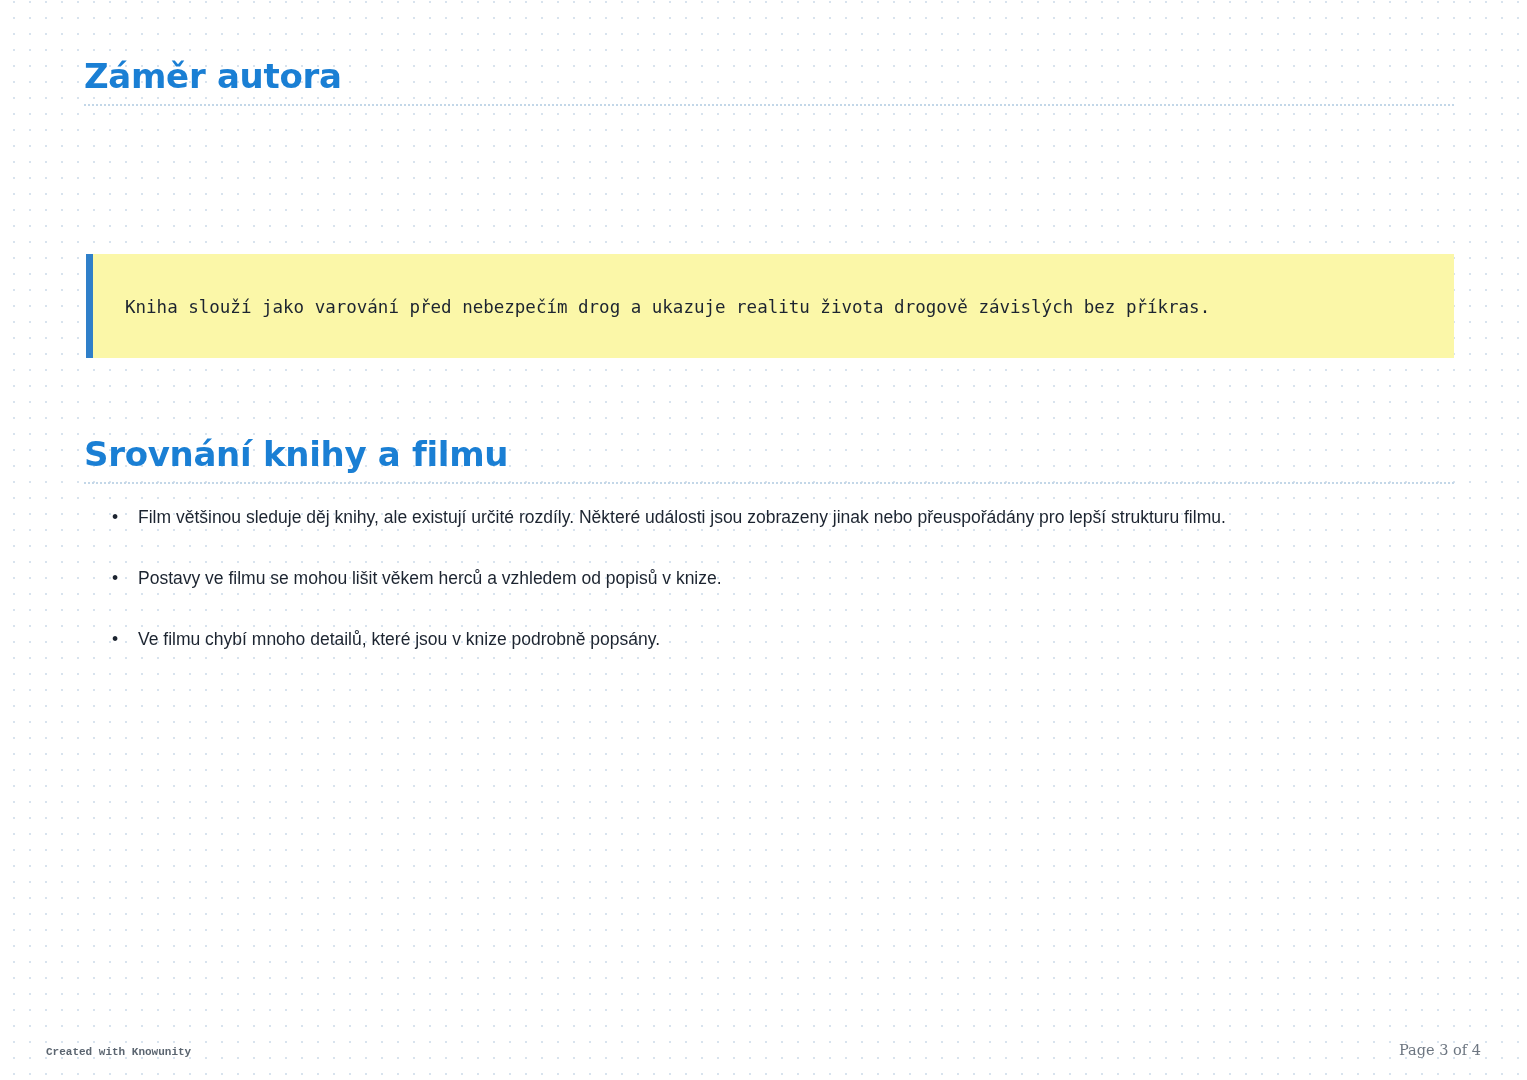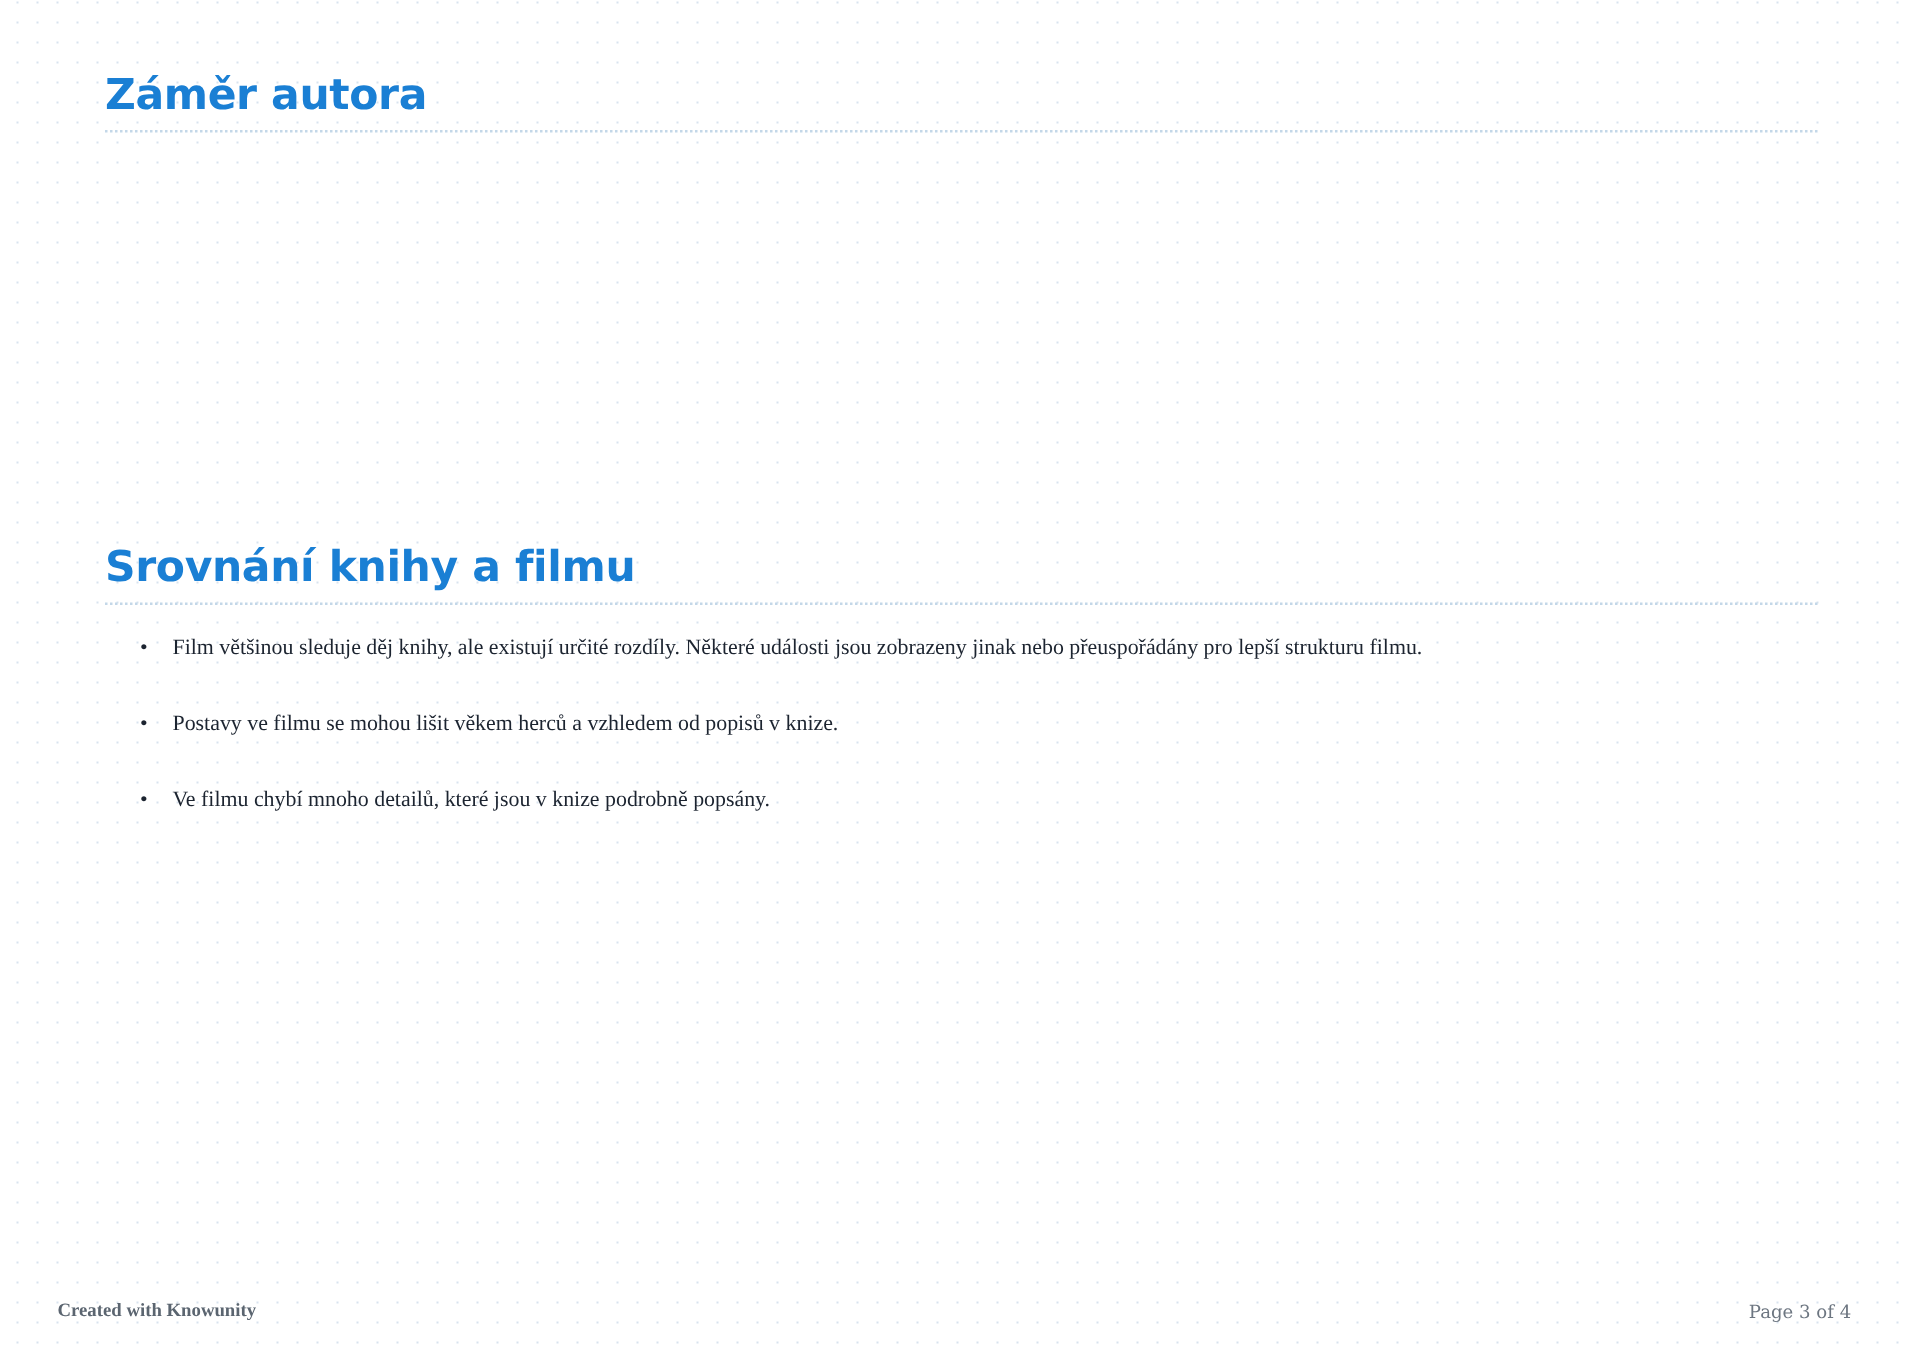--- a/index.html
+++ b/index.html
@@ -89,43 +89,43 @@
     top: 500px;
     width: 1348px;
     margin: 0;
     padding: 0;
     list-style: none;
   }
   ul.bullets li {
     position: relative;
     padding-left: 32px;
     margin-bottom: 26px;
-    font-family: Liberation Serif, serif;
+    font-family: Liberation Sans, sans-serif;
     font-size: 17.5px;
     line-height: 35px;
     color: #1c2430;
     text-align: justify;
   }
   ul.bullets li::before {
     content: "•";
     position: absolute;
     left: 6px;
     top: 0;
     color: #1c2430;
     font-size: 17.5px;
     line-height: 35px;
   }
 
   .footer-left {
     position: absolute;
     left: 46px;
     bottom: 22px;
-    font-family: Liberation Serif, serif;
+    font-family: Liberation Mono, monospace;
     font-weight: bold;
-    font-size: 15px;
+    font-size: 11px;
     color: #5b6570;
   }
   .footer-right {
     position: absolute;
     right: 46px;
     bottom: 22px;
     font-family: "DejaVu Serif", serif;
     font-size: 14.5px;
     color: #6d7681;
   }
@@ -133,20 +133,23 @@
 </head>
 <body>
 
 <div class="page">
   <div class="content">
 
     <h1 class="section-title title-1">Záměr autora</h1>
     <div class="rule rule-1"></div>
 
 
+    <div class="callout">
+      <div class="callout-inner">Kniha slouží jako varování před nebezpečím drog a ukazuje realitu života drogově závislých bez příkras.</div>
+    </div>
 
     <h1 class="section-title title-2">Srovnání knihy a filmu</h1>
     <div class="rule rule-2"></div>
 
     <ul class="bullets">
       <li>Film většinou sleduje děj knihy, ale existují určité rozdíly. Některé události jsou zobrazeny jinak nebo přeuspořádány pro lepší strukturu filmu.</li>
       <li>Postavy ve filmu se mohou lišit věkem herců a vzhledem od popisů v knize.</li>
       <li>Ve filmu chybí mnoho detailů, které jsou v knize podrobně popsány.</li>
     </ul>
 

